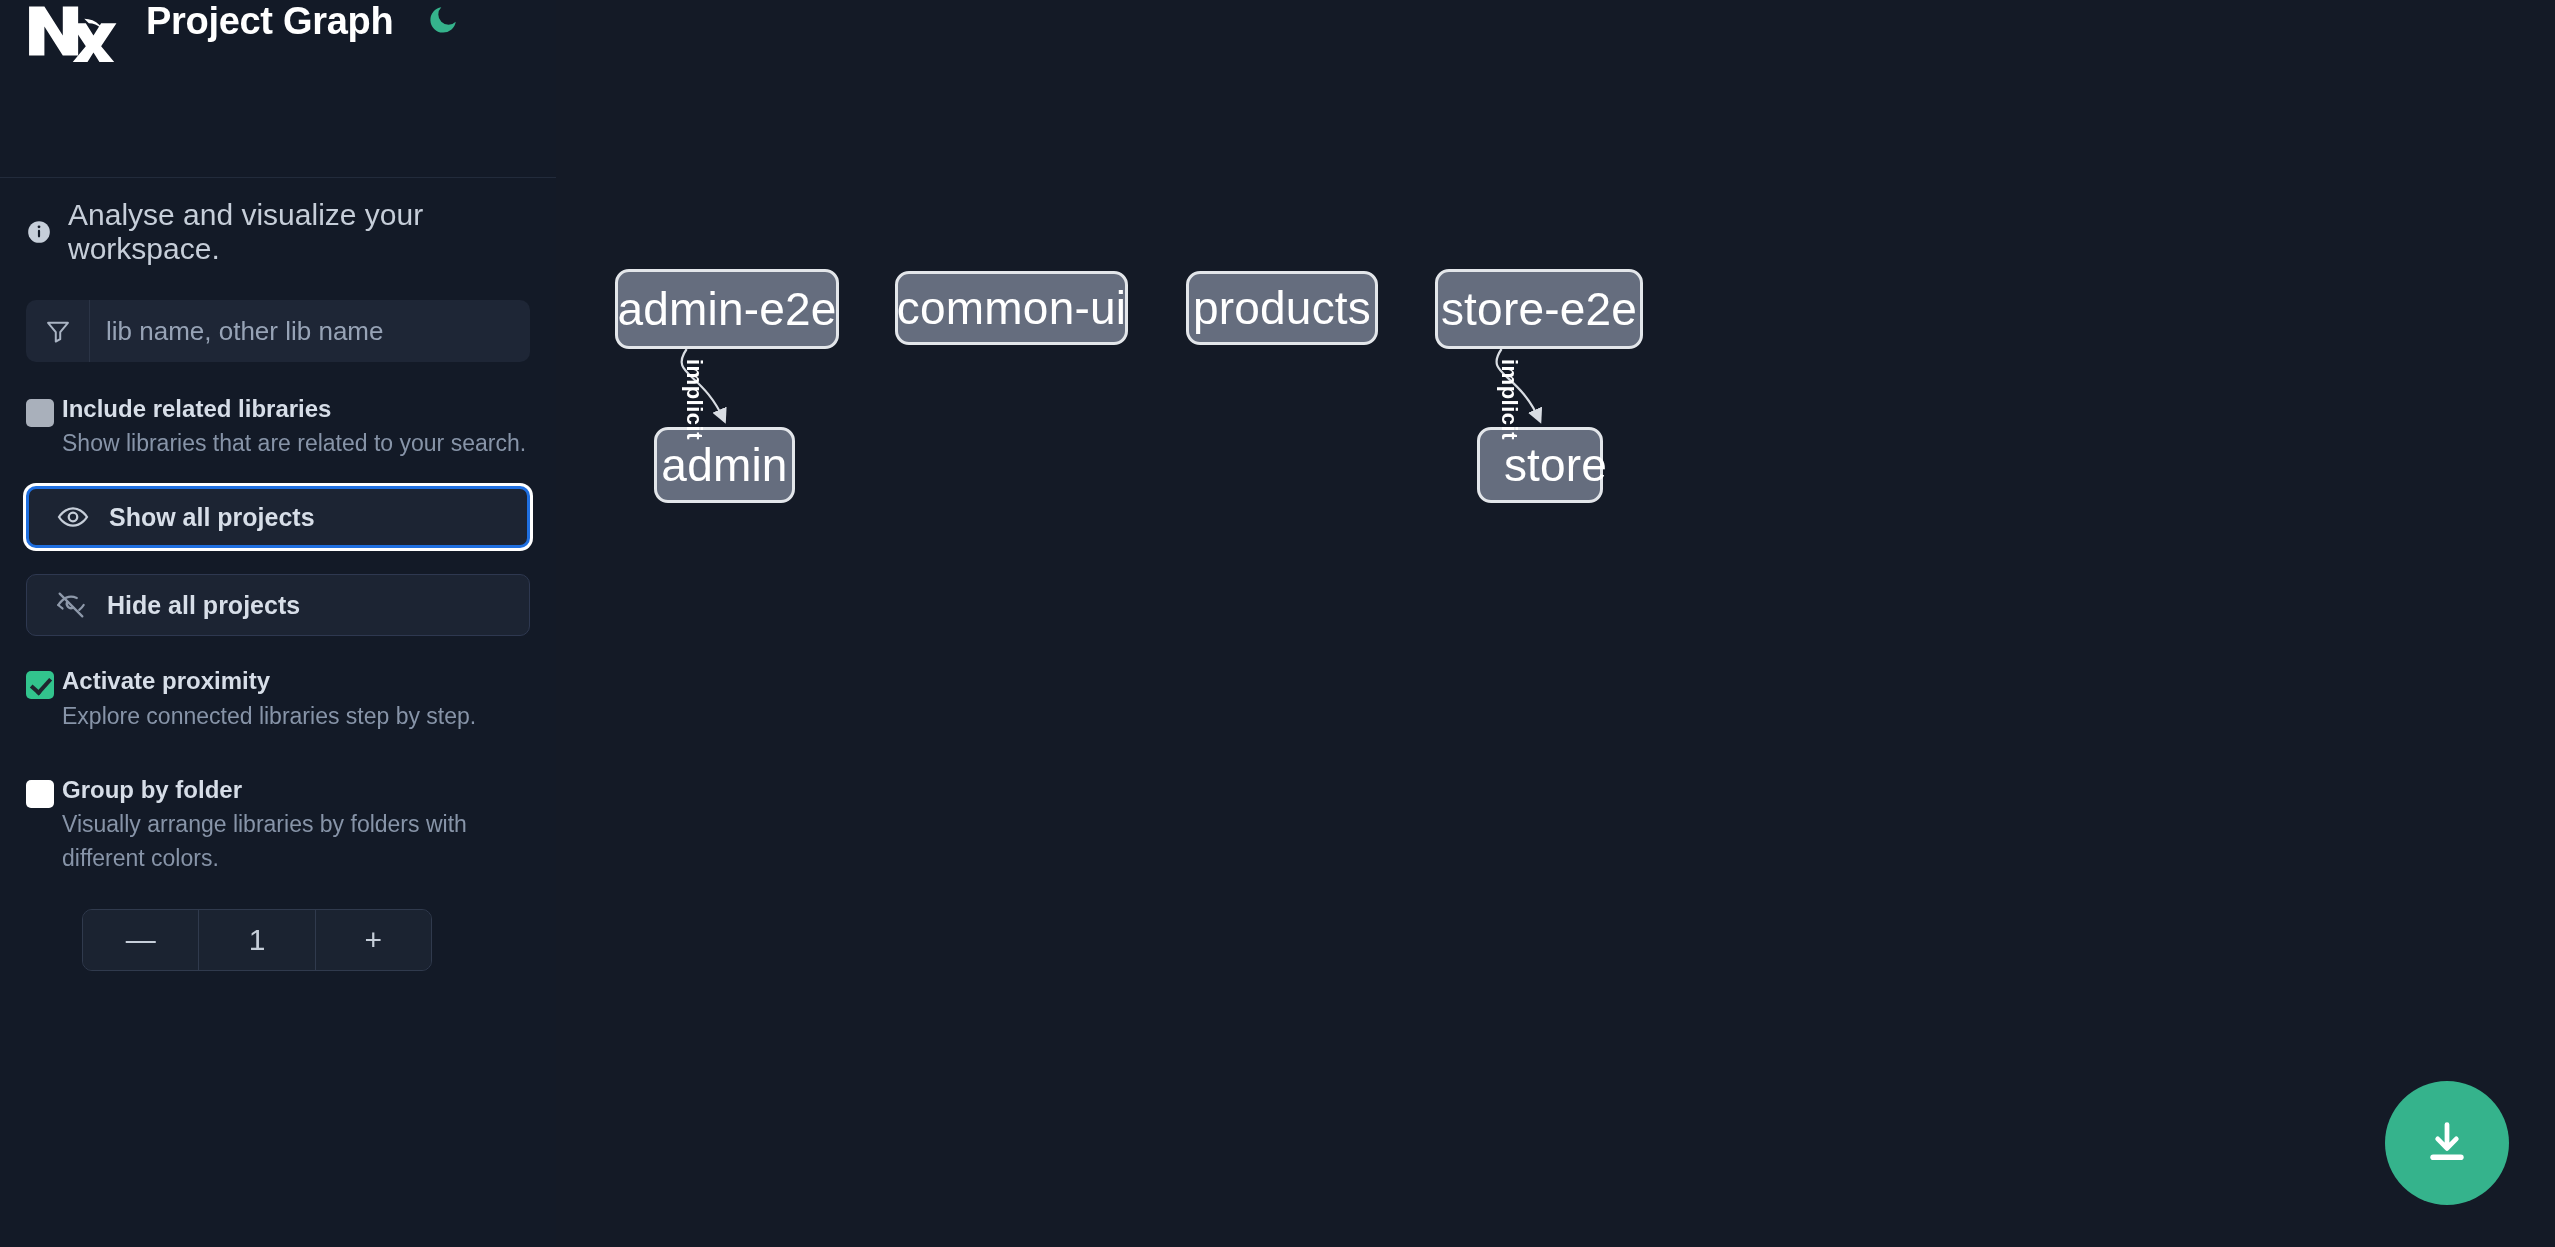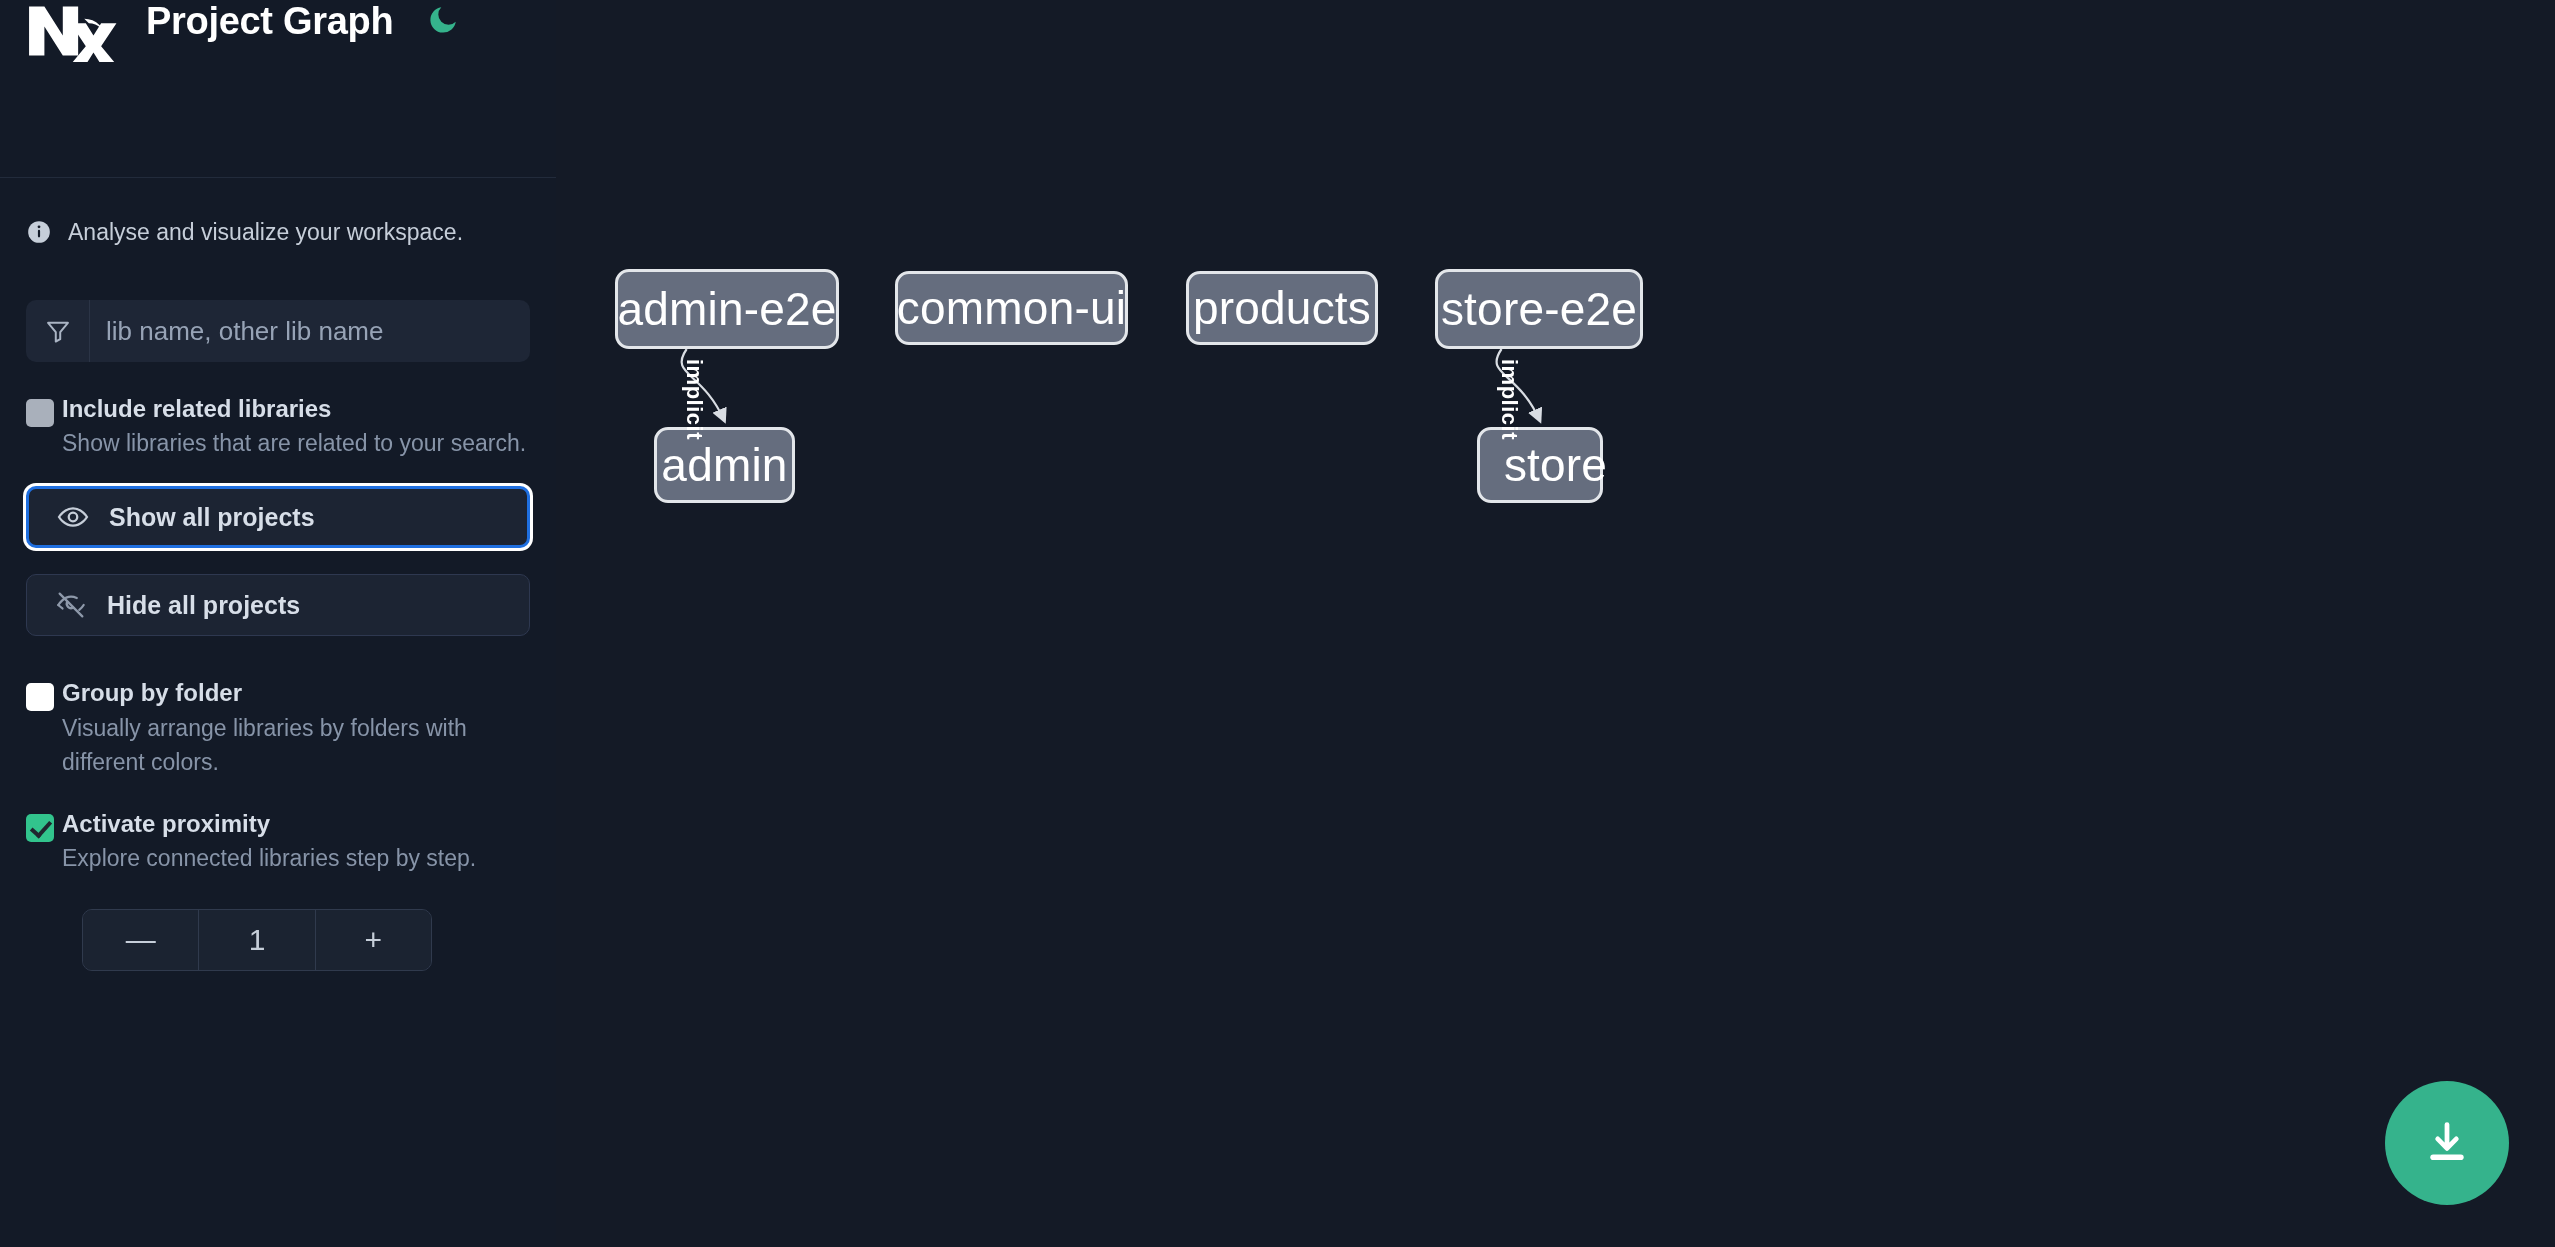--- a/index.html
+++ b/index.html
@@ -42,21 +42,21 @@
 
   .sb-body { padding: 0 26px; }
 
   .info-row {
     display: flex; align-items: center;
     gap: 16px;
     height: 96px;
     padding-top: 12px;
   }
   .info-icon { flex: 0 0 auto; width: 26px; height: 26px; }
-  .info-text { color: #c6ced9; font-size: 23px; }
+  .info-text { color: #c6ced9; font-size: 30px; }
 
   .filter-box {
     margin-top: 26px;
     height: 62px;
     display: flex; align-items: stretch;
     background: #1e2636;
     border-radius: 10px;
     overflow: hidden;
   }
   .filter-icon-cell {
@@ -271,33 +271,33 @@
         <span class="bicon">
           <svg viewBox="0 0 24 24" width="32" height="32" aria-hidden="true">
             <path d="M2.5 12S6.2 5.8 12 5.8c1.6 0 3 .4 4.3 1M21.5 12s-1.2 2-3.3 3.6M9.3 9.5a3.2 3.2 0 0 0 4.4 4.4" fill="none" stroke="#8e99aa" stroke-width="1.7" stroke-linecap="round"></path>
             <path d="M5.6 14.6C4 13.4 2.5 12 2.5 12" fill="none" stroke="#8e99aa" stroke-width="1.7" stroke-linecap="round"></path>
             <path d="M3.5 3.5l17 17" stroke="#8e99aa" stroke-width="1.7" stroke-linecap="round"></path>
           </svg>
         </span>
         <span>Hide all projects</span>
       </button>
 
+      <div class="opt-row tight">
+        <span class="cb green"></span>
+        <span class="opt-texts">
+          <span class="opt-label">Activate proximity</span>
+          <span class="opt-desc" style="display:block">Explore connected libraries step by step.</span>
+        </span>
+      </div>
+
       <div class="opt-row" style="margin-top:42px">
         <span class="cb white"></span>
         <span class="opt-texts">
           <span class="opt-label">Group by folder</span>
           <span class="opt-desc" style="display:block">Visually arrange libraries by folders with different colors.</span>
-        </span>
-      </div>
-
-      <div class="opt-row tight">
-        <span class="cb green"></span>
-        <span class="opt-texts">
-          <span class="opt-label">Activate proximity</span>
-          <span class="opt-desc" style="display:block">Explore connected libraries step by step.</span>
         </span>
       </div>
 
       <div class="stepper">
         <button class="step-btn">—</button>
         <span class="step-val">1</span>
         <button class="step-btn">+</button>
       </div>
 
     </div>

